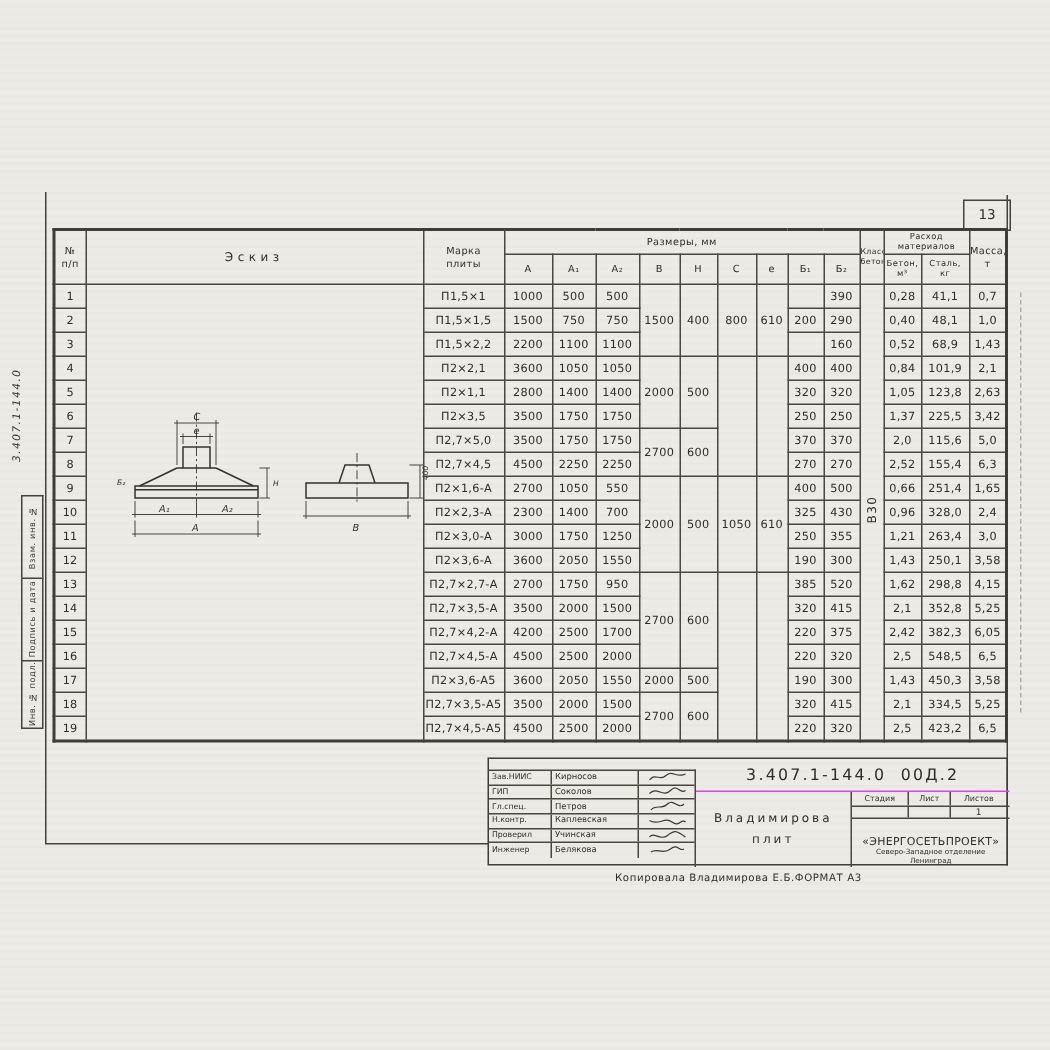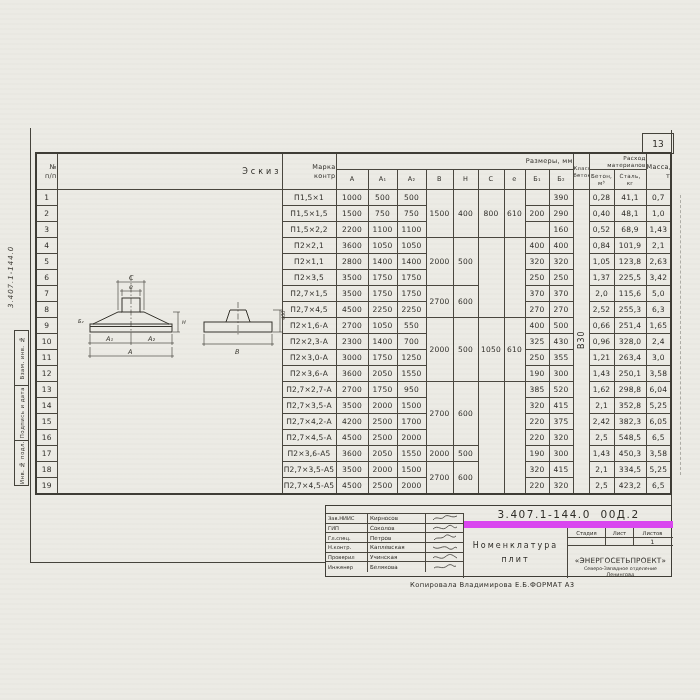--- a/index.html
+++ b/index.html
@@ -28,40 +28,40 @@
   .stamp span{writing-mode:vertical-rl;transform:rotate(180deg);font-size:5.5px;letter-spacing:.4px;
     white-space:nowrap;color:#3b3933;}
   
   table.main{position:absolute;left:35px;top:152px;width:635px;border-collapse:collapse;table-layout:fixed;}
   table.main th, table.main td{border:1px solid #4a473f;padding:0;text-align:center;vertical-align:middle;
     font-weight:normal;overflow:hidden;}
   table.main{border:2px solid #3f3d36;}
   table.main thead th{font-size:6.5px;line-height:1.25;white-space:pre-line;letter-spacing:.3px;}
   th.h-dims{letter-spacing:4px;font-size:7.5px;}
   tr.h-sub th{font-size:8px;height:19px;}
-  tr.h-top th{height:15px;text-align:right;}
+  tr.h-top th{height:15px;}
   table.main tbody td{font-size:7.5px;height:15px;letter-spacing:.2px;}
   td.c-mark{font-size:7.2px;}
   td.c-num{font-size:7.5px;}
   td.c-class{position:relative;}
   td.c-class .rot{transform:rotate(-90deg);font-size:8px;letter-spacing:1px;white-space:nowrap;}
   
   .sketch{position:absolute;left:76px;top:272px;width:212px;height:94px;}
   .sketch svg{display:block;}
   .sketch text{font-family:"DejaVu Sans",sans-serif;font-size:6.5px;fill:#35332c;font-style:italic;}
   .sketch text.tiny{font-size:5px;}
   
   .titleblock{position:absolute;left:325px;top:505px;width:347px;height:72px;border:1.5px solid #3f3d36;box-sizing:border-box;}
   .tb-left{position:absolute;left:0;top:7px;width:138px;height:65px;border-top:1px solid #4a473f;border-right:1px solid #4a473f;box-sizing:border-box;}
   .tb-row{display:flex;height:9.65px;border-bottom:1px solid #4a473f;box-sizing:border-box;}
   .tb-row:last-child{border-bottom:none;}
   .tb-role{width:42px;border-right:1px solid #4a473f;font-size:5.2px;display:flex;align-items:center;padding-left:2px;box-sizing:border-box;white-space:nowrap;overflow:hidden;}
   .tb-name{width:58px;border-right:1px solid #4a473f;font-size:5.6px;display:flex;align-items:center;padding-left:2px;box-sizing:border-box;white-space:nowrap;overflow:hidden;}
   .tb-sig{flex:1;display:flex;align-items:center;justify-content:center;}
-  .tb-docnum{position:absolute;left:138px;top:0;width:209px;height:22px;border-bottom:7px solid #d946ef;box-sizing:border-box;
+  .tb-docnum{position:absolute;left:138px;top:0;width:209px;height:22px;border-bottom:1px solid #d946ef;box-sizing:border-box;
     display:flex;align-items:center;justify-content:center;font-size:10.5px;letter-spacing:1.5px;white-space:pre;}
   .tb-title{position:absolute;left:138px;top:22px;width:104px;height:50px;border-right:1px solid #4a473f;box-sizing:border-box;
     display:flex;flex-direction:column;align-items:center;justify-content:center;font-size:8px;letter-spacing:2px;line-height:1.8;}
   .tb-right{position:absolute;left:242px;top:22px;width:105px;height:50px;box-sizing:border-box;}
   .tb-slo{display:flex;height:10px;border-bottom:1px solid #4a473f;box-sizing:border-box;}
   .tb-slo div{font-size:5.3px;display:flex;align-items:center;justify-content:center;border-right:1px solid #4a473f;box-sizing:border-box;}
   .tb-slo div:last-child{border-right:none;}
   .tb-vals{display:flex;height:8px;border-bottom:1px solid #4a473f;box-sizing:border-box;}
   .tb-vals div{font-size:6px;display:flex;align-items:center;justify-content:center;border-right:1px solid #4a473f;box-sizing:border-box;}
   .tb-vals div:last-child{border-right:none;}
@@ -113,21 +113,21 @@
       <col style="width:25px">
       <col style="width:32px">
       <col style="width:25px">
   </colgroup>
   <thead>
     <tr class="h-top">
       <th rowspan="2">№
 п/п</th>
       <th rowspan="2" style="font-size:8px;letter-spacing:3px;">Эскиз</th>
       <th rowspan="2">Марка
-контр</th>
+плиты</th>
       <th colspan="9" class="h-dims">Размеры, мм</th>
       <th rowspan="2" style="font-size:5.2px;">Класс
 бетона</th>
       <th colspan="2" style="font-size:5.6px;">Расход
 материалов</th>
       <th rowspan="2">Масса,
 т</th>
     </tr>
     <tr class="h-sub">
       <th>А</th>
@@ -225,42 +225,42 @@
         <td>1750</td>
         <td>1750</td>
         <td>250</td>
         <td>250</td>
         <td>1,37</td>
         <td>225,5</td>
         <td>3,42</td>
       </tr>
       <tr>
         <td class="c-num">7</td>
-        <td class="c-mark">П2,7×1,5</td>
+        <td class="c-mark">П2,7×5,0</td>
         <td>3500</td>
         <td>1750</td>
         <td>1750</td>
         <td rowspan="2">2700</td>
         <td rowspan="2">600</td>
         <td>370</td>
         <td>370</td>
         <td>2,0</td>
         <td>115,6</td>
         <td>5,0</td>
       </tr>
       <tr>
         <td class="c-num">8</td>
         <td class="c-mark">П2,7×4,5</td>
         <td>4500</td>
         <td>2250</td>
         <td>2250</td>
         <td>270</td>
         <td>270</td>
         <td>2,52</td>
-        <td>255,3</td>
+        <td>155,4</td>
         <td>6,3</td>
       </tr>
       <tr>
         <td class="c-num">9</td>
         <td class="c-mark">П2×1,6-А</td>
         <td>2700</td>
         <td>1050</td>
         <td>550</td>
         <td rowspan="4">2000</td>
         <td rowspan="4">500</td>
@@ -315,21 +315,21 @@
         <td>1750</td>
         <td>950</td>
         <td rowspan="4">2700</td>
         <td rowspan="4">600</td>
         <td rowspan="7"></td>
         <td rowspan="7"></td>
         <td>385</td>
         <td>520</td>
         <td>1,62</td>
         <td>298,8</td>
-        <td>6,04</td>
+        <td>4,15</td>
       </tr>
       <tr>
         <td class="c-num">14</td>
         <td class="c-mark">П2,7×3,5-А</td>
         <td>3500</td>
         <td>2000</td>
         <td>1500</td>
         <td>320</td>
         <td>415</td>
         <td>2,1</td>
@@ -513,21 +513,21 @@
       <div class="tb-name">Белякова</div>
       <div class="tb-sig">
           <svg width="28" height="8" viewBox="0 0 28 8">
             <path d="M3 5 C7 2, 11 7, 16 3 S22 5, 25 3" stroke="#3b3933" fill="none" stroke-width="0.8"></path>
           </svg>
         </div>
     </div>
   </div>
   <div class="tb-docnum">3.407.1-144.0  00Д.2</div>
   <div class="tb-title">
-    <span>Номенклатура</span>
+    <span>Владимирова</span>
     <span>плит</span>
   </div>
   <div class="tb-right">
     <div class="tb-slo">
       <div class="w38">Стадия</div>
       <div class="w28">Лист</div>
       <div class="w37">Листов</div>
     </div>
     <div class="tb-vals">
       <div class="w38"></div>

